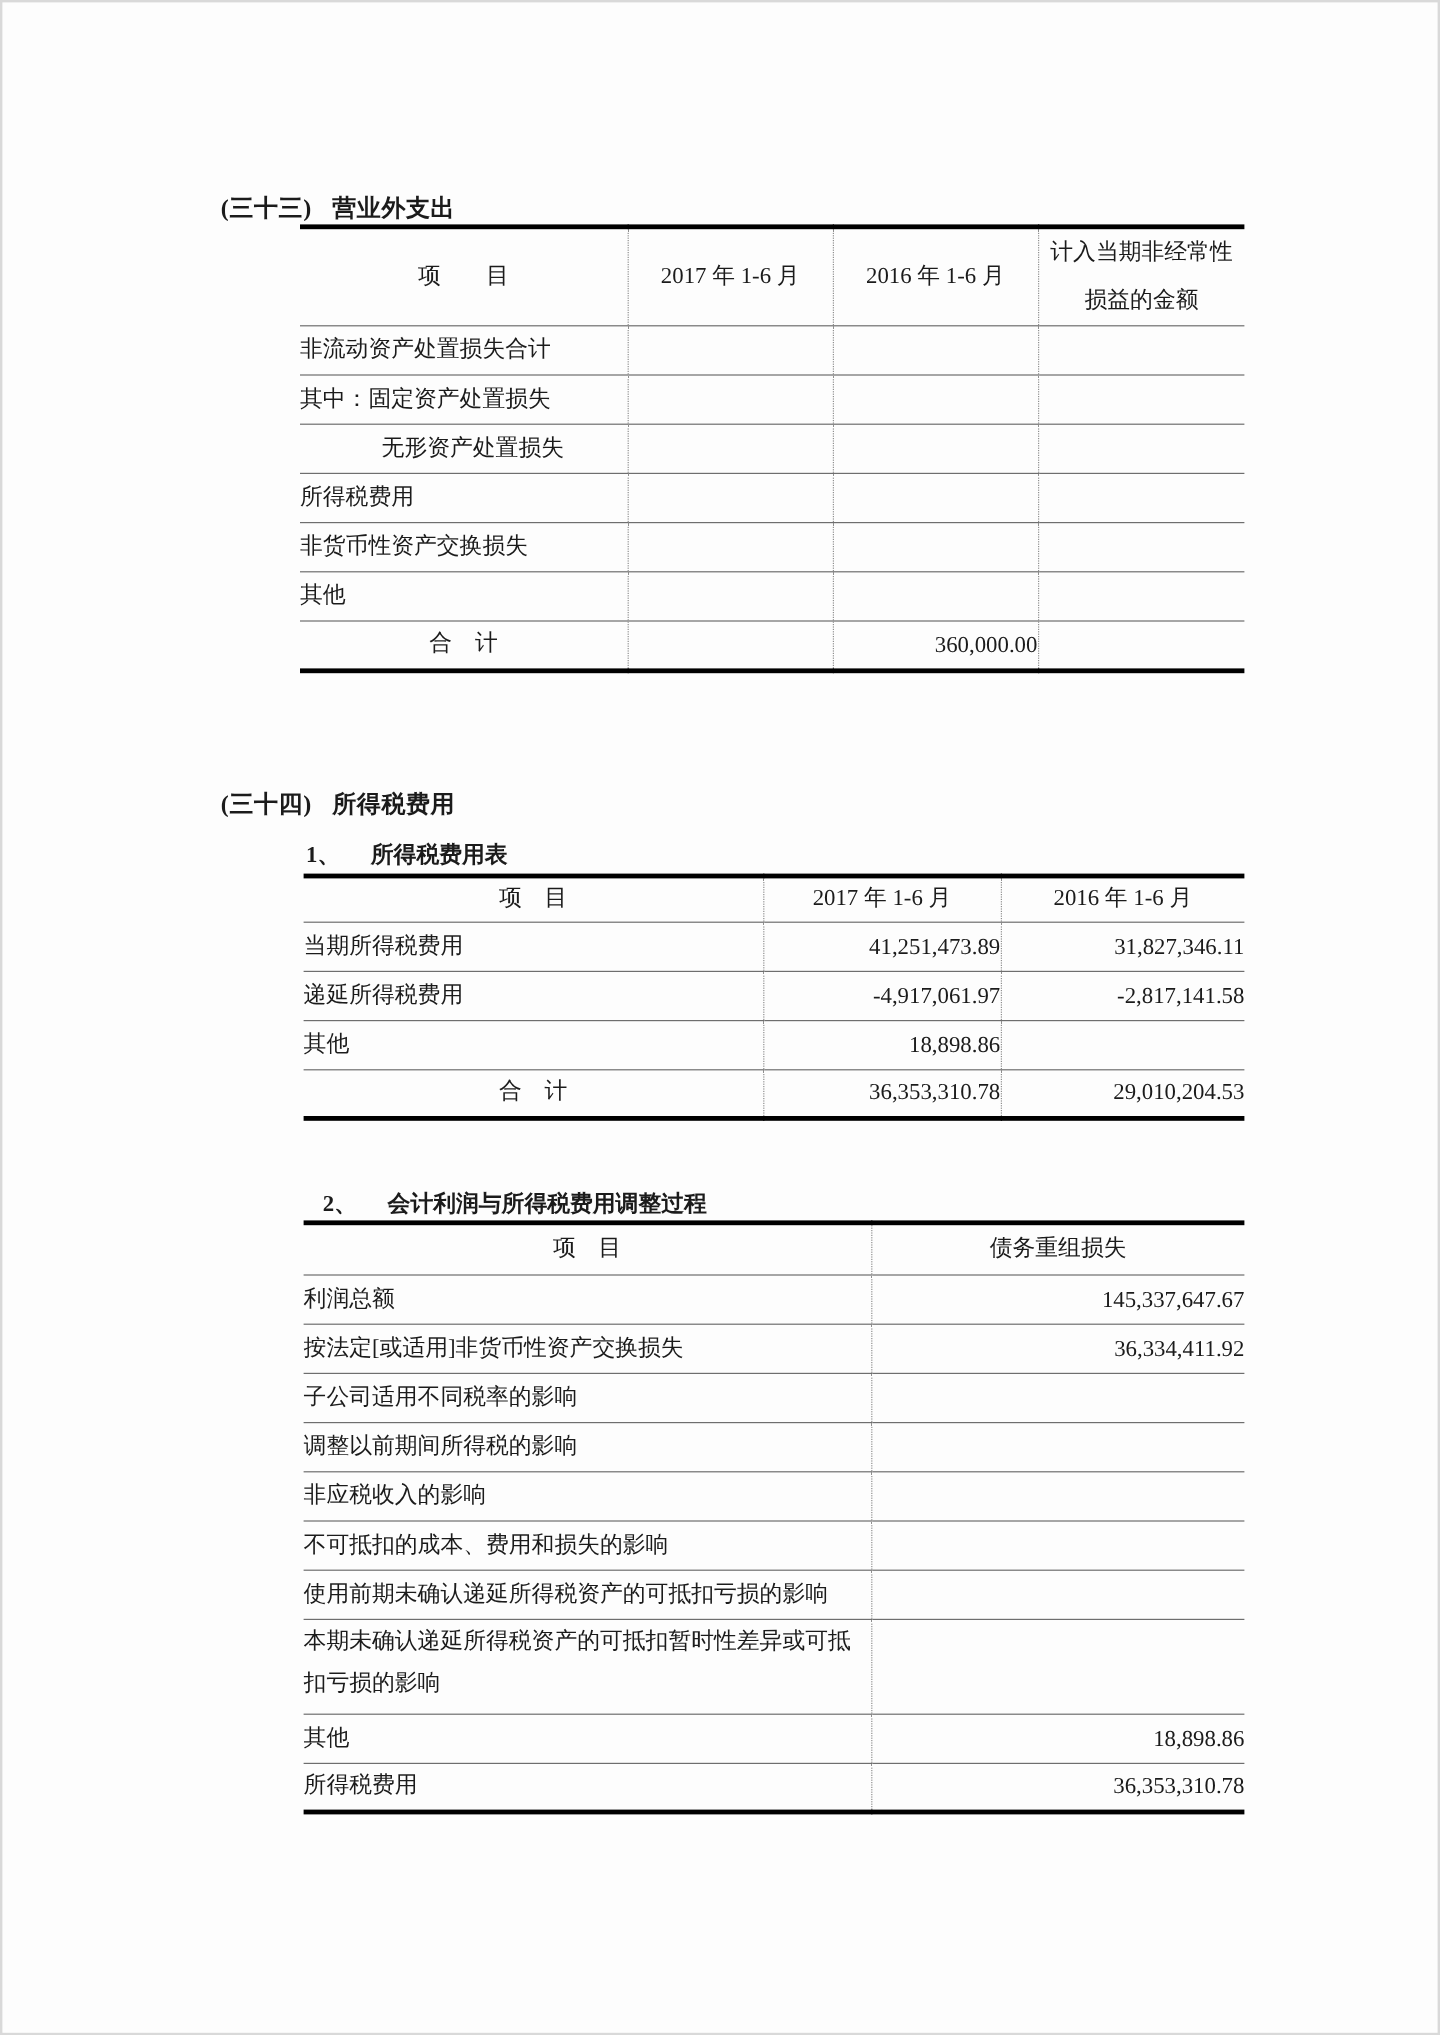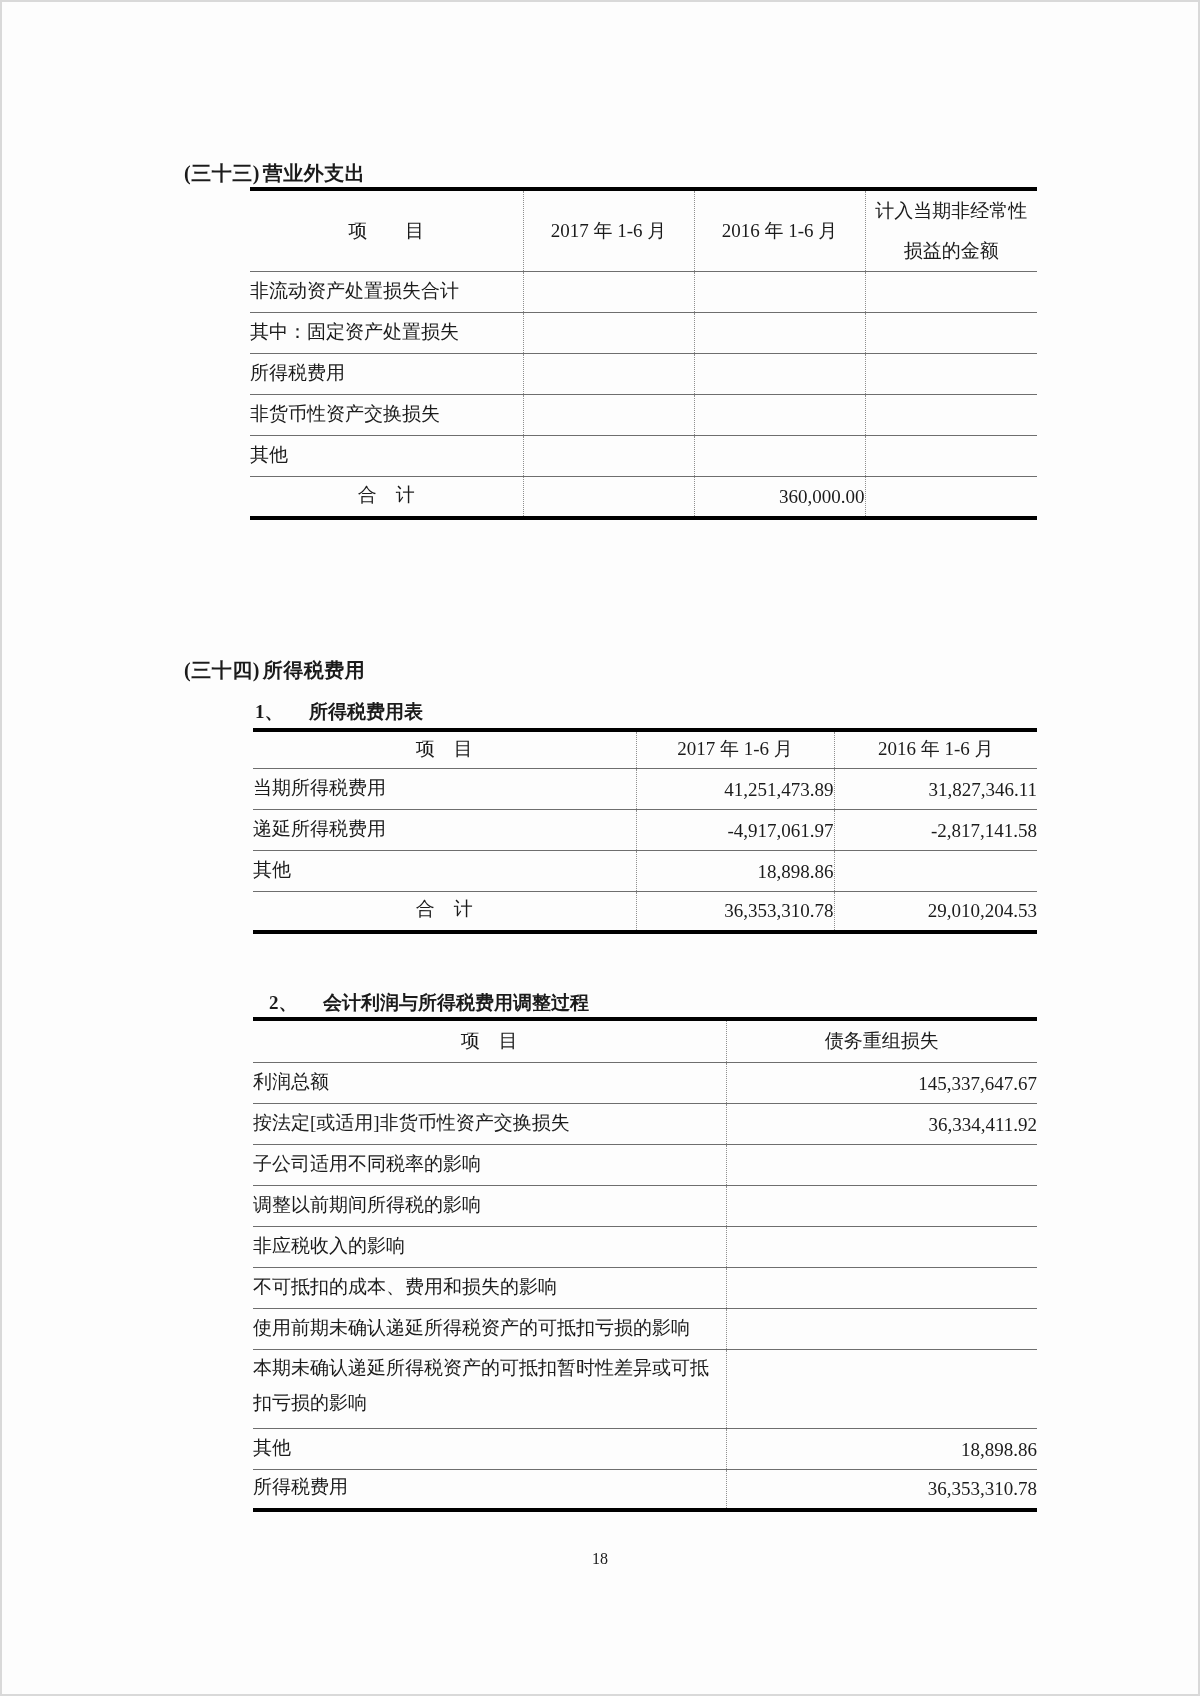--- a/index.html
+++ b/index.html
@@ -20,21 +20,21 @@
   }
 
   
   .section-heading {
     position: absolute;
     font-size: 20px;
     font-weight: bold;
     white-space: nowrap;
     letter-spacing: 0.5px;
   }
-  .section-heading .prefix { margin-right: 3px; }
+  .section-heading .prefix { margin-right: 17px; }
   .sub-heading {
     position: absolute;
     font-size: 19px;
     font-weight: bold;
     white-space: nowrap;
   }
   .sub-heading .num { display: inline-block; width: 54px; }
 
   
   .fin-table {
@@ -115,20 +115,26 @@
           <td class="num-cell"></td>
           <td class="num-cell"></td>
         </tr>
         <tr>
           <td class="label-cell">其中：固定资产处置损失</td>
           <td class="num-cell"></td>
           <td class="num-cell"></td>
           <td class="num-cell"></td>
         </tr>
         <tr>
+          <td class="label-cell indent">无形资产处置损失</td>
+          <td class="num-cell"></td>
+          <td class="num-cell"></td>
+          <td class="num-cell"></td>
+        </tr>
+        <tr>
           <td class="label-cell">所得税费用</td>
           <td class="num-cell"></td>
           <td class="num-cell"></td>
           <td class="num-cell"></td>
         </tr>
         <tr>
           <td class="label-cell">非货币性资产交换损失</td>
           <td class="num-cell"></td>
           <td class="num-cell"></td>
           <td class="num-cell"></td>
@@ -245,15 +251,14 @@
           <td class="label-cell">其他</td>
           <td class="num-cell">18,898.86</td>
         </tr>
         <tr>
           <td class="label-cell">所得税费用</td>
           <td class="num-cell">36,353,310.78</td>
         </tr>
       </tbody>
   </table>
 
-  <div class="page-num">18</div>
 
 </div>
 
 </body></html>

